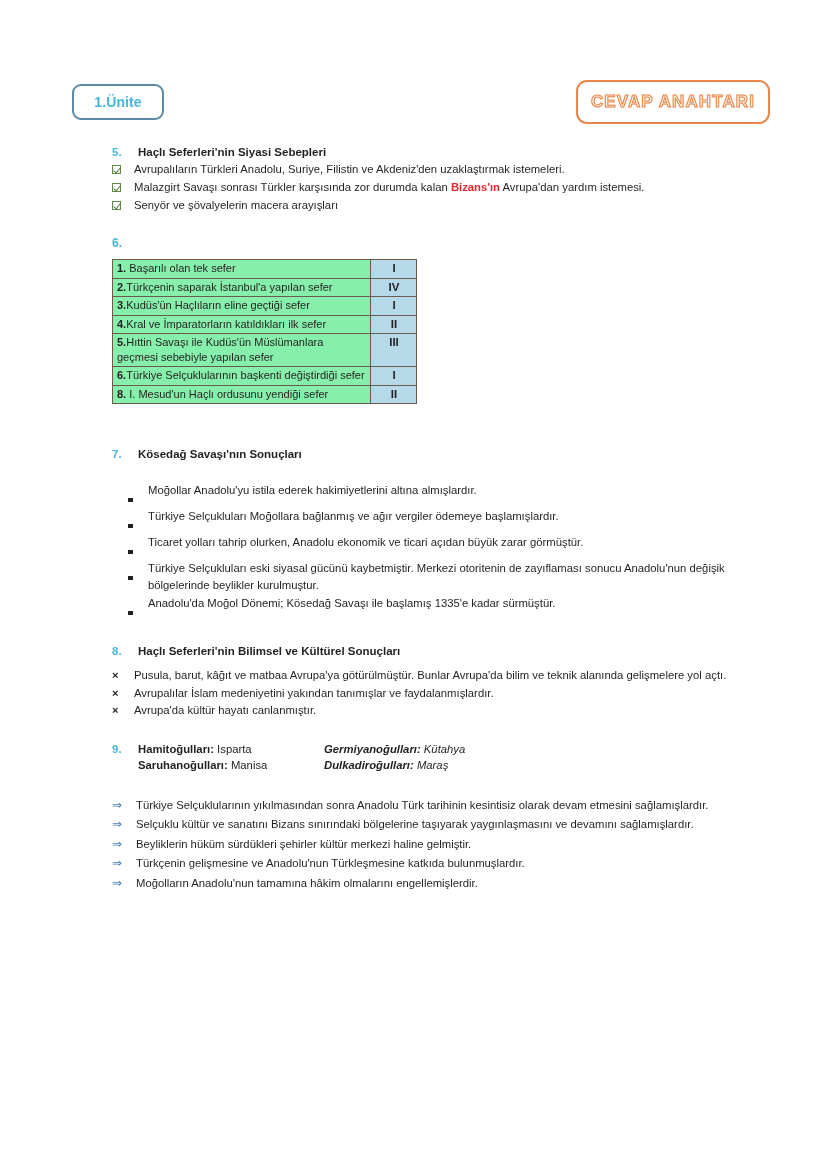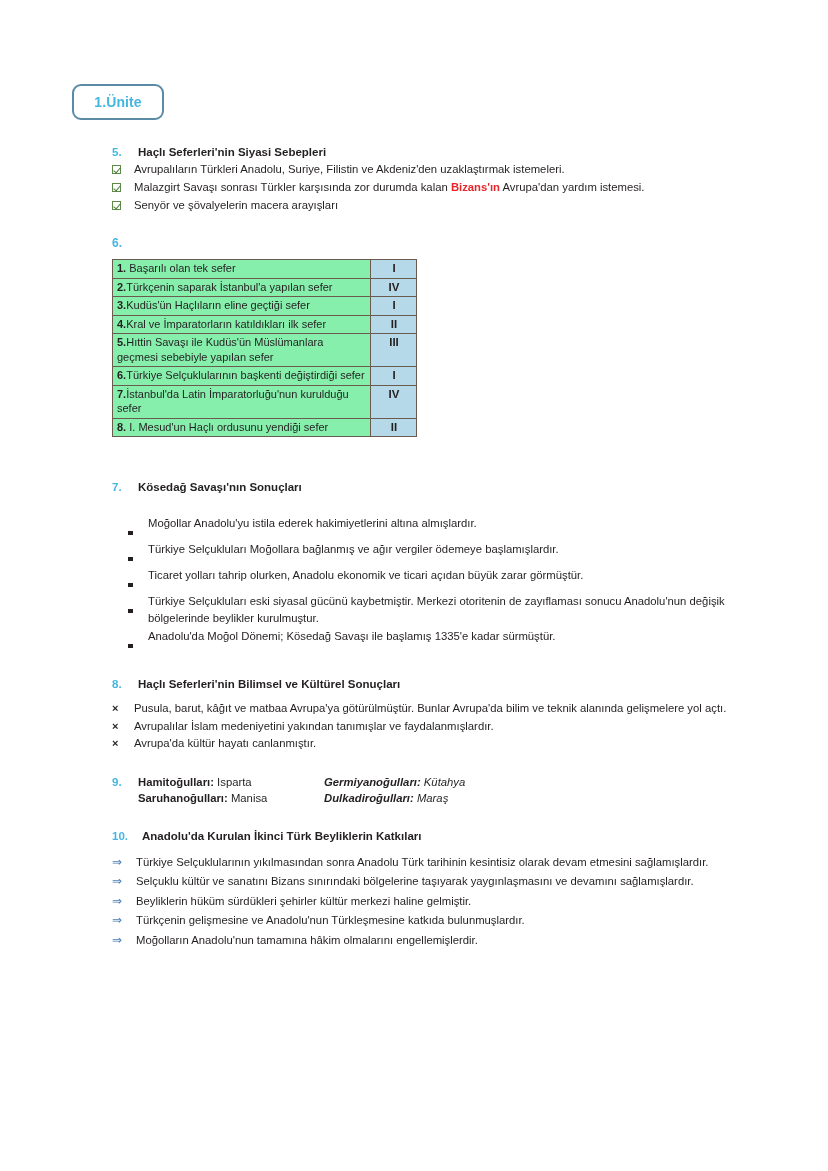--- a/index.html
+++ b/index.html
@@ -243,20 +243,23 @@
 </style>
 </head>
 <body>
 
 <div class="page">
 
   <div class="unite-badge">
     <span>1.Ünite</span>
   </div>
 
+  <div class="cevap-badge">
+    <span class="txt">CEVAP ANAHTARI</span>
+  </div>
 
   <div class="content">
 
     <div class="q-head">
       <span class="q-num">5.</span>
       <span class="q-title">Haçlı Seferleri'nin Siyasi Sebepleri</span>
     </div>
 
     <div class="check-list">
       <div class="check-row">
@@ -293,24 +296,20 @@
           <td class="lbl"><b>4.</b><span>Kral ve İmparatorların katıldıkları ilk sefer</span></td>
           <td class="val">II</td>
         </tr>
         <tr>
           <td class="lbl"><b>5.</b><span>Hıttin Savaşı ile Kudüs'ün Müslümanlara geçmesi sebebiyle yapılan sefer</span></td>
           <td class="val">III</td>
         </tr>
         <tr>
           <td class="lbl"><b>6.</b><span>Türkiye Selçuklularının başkenti değiştirdiği sefer</span></td>
           <td class="val">I</td>
-        </tr>
-        <tr>
-          <td class="lbl"><b>7.</b><span>İstanbul'da Latin İmparatorluğu'nun kurulduğu sefer</span></td>
-          <td class="val">IV</td>
         </tr>
         <tr>
           <td class="lbl"><b>8.</b><span> I. Mesud'un Haçlı ordusunu yendiği sefer</span></td>
           <td class="val">II</td>
         </tr>
       </tbody>
     </table>
 
     <div class="sec7">
       <div class="q-head">
@@ -370,24 +369,20 @@
           <span class="c2"><span class="bold">Germiyanoğulları:</span><span> Kütahya</span></span>
         </div>
         <div class="sec9-line">
           <span class="c1"><span class="bold">Saruhanoğulları:</span><span> Manisa</span></span>
           <span class="c2"><span class="bold"> Dulkadiroğulları:</span><span> Maraş</span></span>
         </div>
       </div>
     </div>
 
     <div class="sec10">
-      <div class="q-head">
-        <span class="q-num wide">10.</span>
-        <span class="q-title">Anadolu'da Kurulan İkinci Türk Beyliklerin Katkıları</span>
-      </div>
       <div class="arrow-list">
         <div class="a-row">
           <span class="a-bullet">⇒</span>
           <span class="a-txt">Türkiye Selçuklularının yıkılmasından sonra Anadolu Türk tarihinin kesintisiz olarak devam etmesini sağlamışlardır.</span>
         </div>
         <div class="a-row">
           <span class="a-bullet">⇒</span>
           <span class="a-txt">Selçuklu kültür ve sanatını Bizans sınırındaki bölgelerine taşıyarak yaygınlaşmasını ve devamını sağlamışlardır.</span>
         </div>
         <div class="a-row">

